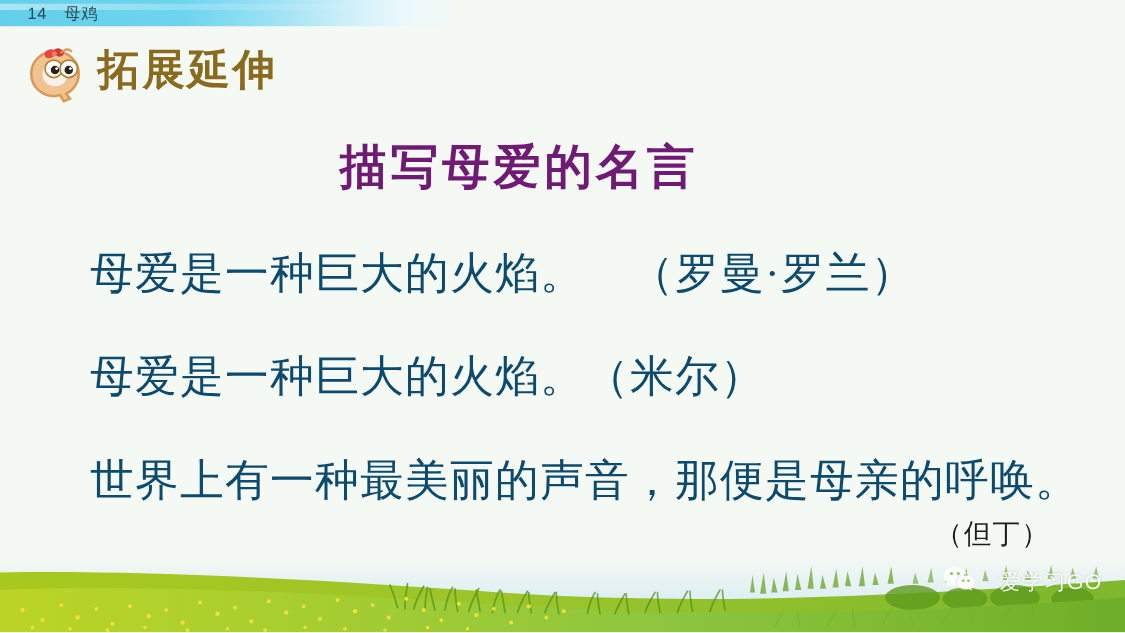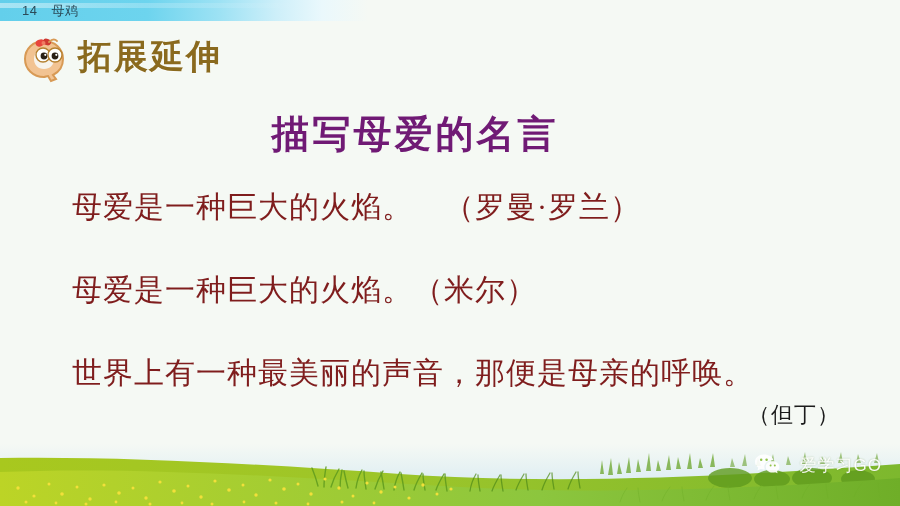--- a/index.html
+++ b/index.html
@@ -102,25 +102,26 @@
 
   
   #quote-body {
     position: absolute;
     left: 72px;
     top: 186px;
     width: 790px;
   }
   .quote-line {
     font-family: "Liberation Serif", "DejaVu Serif", serif;
-    font-size: 30px;
-    color: #7f1d1d;
+    font-size: 35px;
+    color: #0c4a6e;
     line-height: 42px;
     letter-spacing: 1px;
     white-space: nowrap;
+    margin-top: 12px;
   }
   .quote-line.spaced { margin-bottom: 41px; }
   .quote-attrib-right {
     font-family: "Liberation Serif", "DejaVu Serif", serif;
     font-size: 22px;
     color: #1b1b1b;
     line-height: 42px;
     letter-spacing: 1px;
     text-align: right;
     padding-right: 22px;

